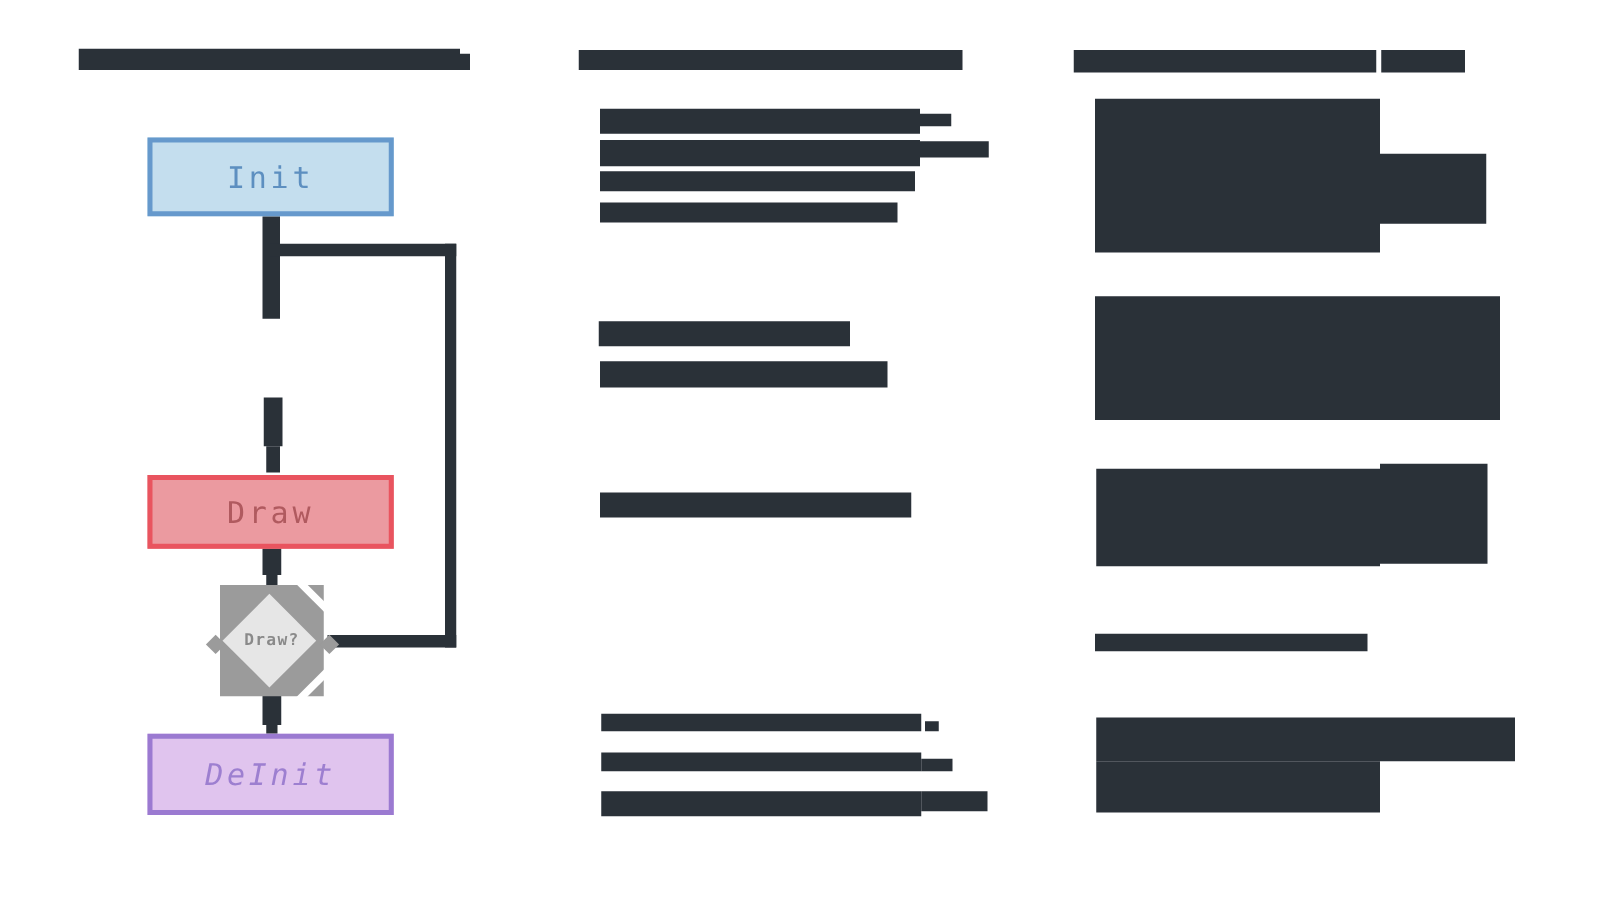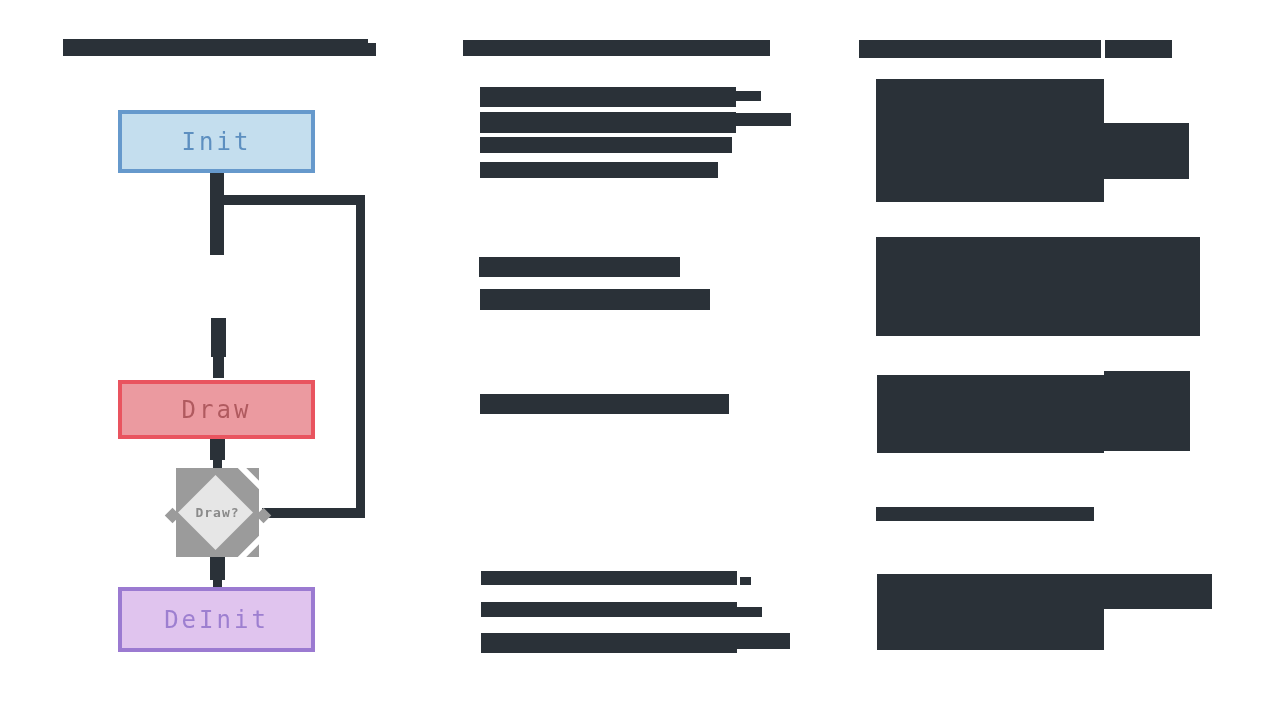--- a/index.html
+++ b/index.html
@@ -88,21 +88,21 @@
       <div class="bar" style="left: 210px; top: 551px; width: 15px; height: 29px; background: rgb(42, 49, 56);"></div>
       <div class="bar" style="left: 213px; top: 580px; width: 9px; height: 7px; background: rgb(42, 49, 56);"></div>
     </div>
 
   <div class="flow-node" style="left: 118px; top: 110px; width: 197px; height: 63px; border-color: rgb(102, 153, 204); background: rgb(196, 222, 238);">
     <span class="node-label" style="color: rgb(93, 143, 192);">Init</span>
   </div>
   <div class="flow-node" style="left: 118px; top: 380px; width: 197px; height: 59px; border-color: rgb(233, 84, 95); background: rgb(235, 154, 160);">
     <span class="node-label" style="color: rgb(176, 90, 95);">Draw</span>
   </div>
-  <div class="flow-node" style="left: 118px; top: 587px; width: 197px; height: 65px; border-color: rgb(155, 122, 209); background: rgb(224, 196, 238);">
+  <div class="flow-node" style="left: 118px; top: 587px; width: 197px; height: 65px; border-color: rgb(155, 122, 209); background: rgb(224, 196, 238); font-style: italic;">
     <span class="node-label" style="color: rgb(157, 127, 208);">DeInit</span>
   </div>
 
   <div>
     <div class="abs exit-blob"></div>
     <div class="abs exit-slash-top"></div>
     <div class="abs exit-slash-bottom"></div>
     <div class="abs exit-diamond"></div>
     <div class="abs exit-cap-left"></div>
     <div class="abs exit-cap-right"></div>

